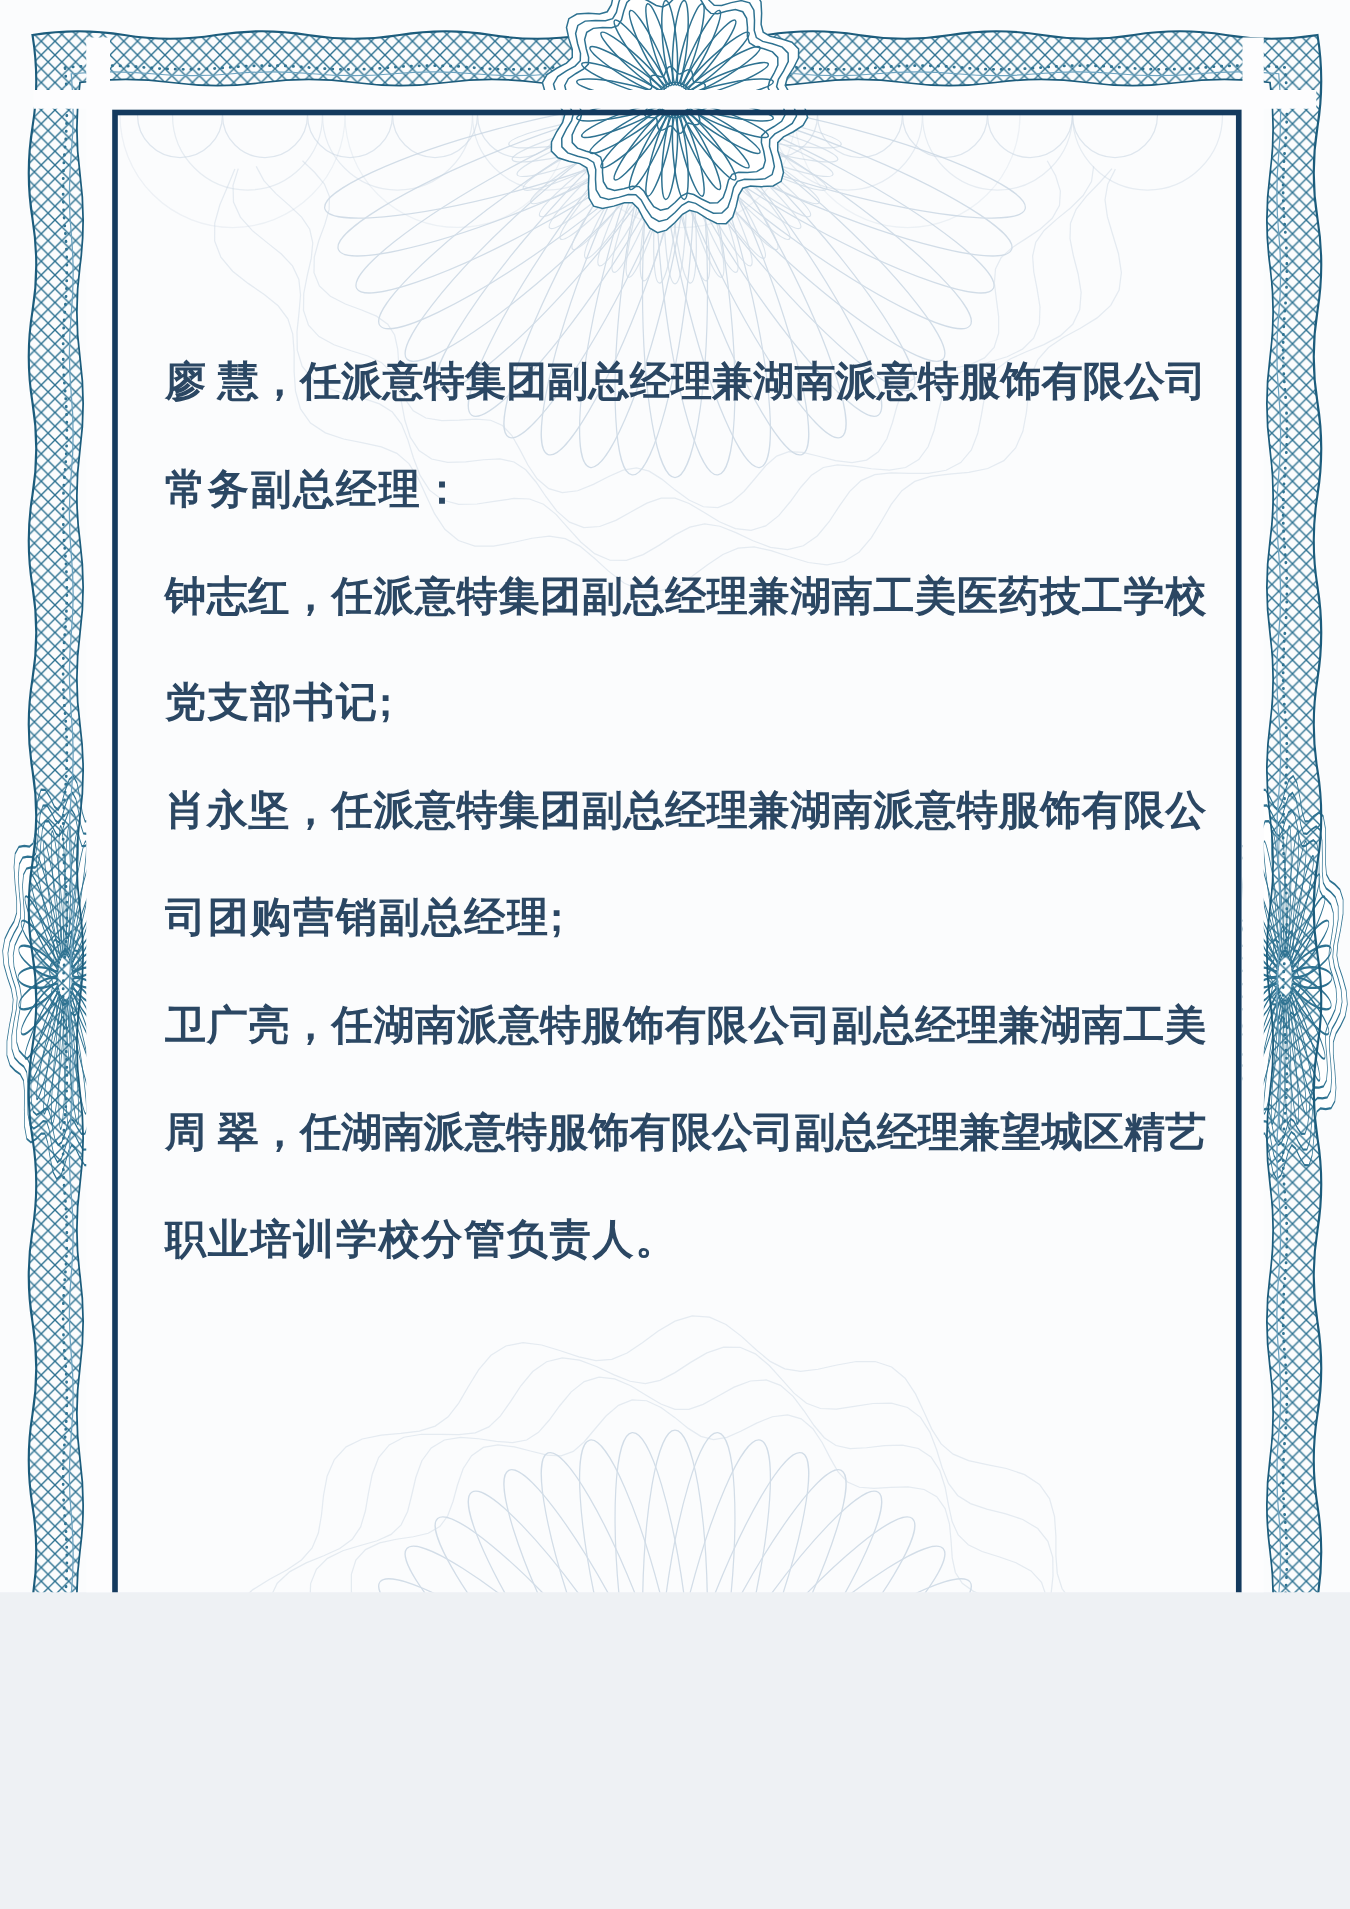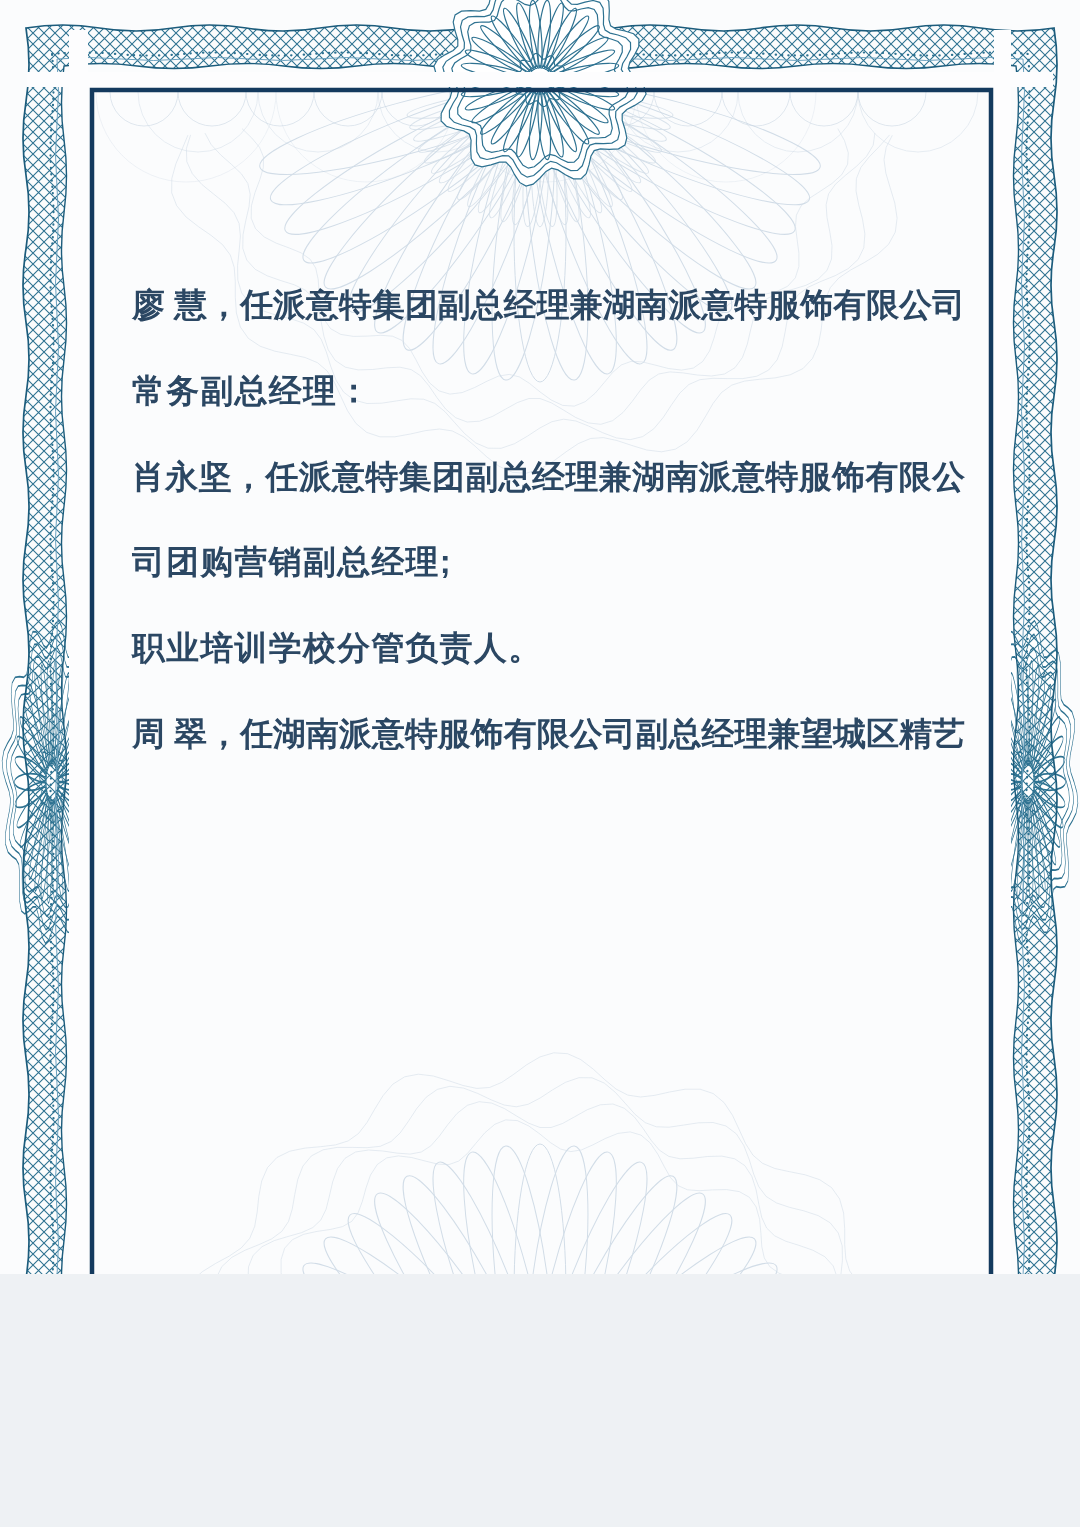--- a/index.html
+++ b/index.html
@@ -403,18 +403,21 @@
       <rect x="27" y="72" width="1026" height="15" fill="#fdfdfe"></rect>
       <rect x="27" y="1441" width="1026" height="14" fill="#fdfdfe"></rect>
       <rect x="69" y="30" width="19" height="1469" fill="#fdfdfe"></rect>
       <rect x="994" y="30" width="17" height="1469" fill="#fdfdfe"></rect>
       <rect x="92" y="90" width="899" height="1346" fill="none" stroke="#143a5e" stroke-width="4.5"></rect>
     </svg>
 
   <div class="textblock" style="color: rgb(43, 71, 99);">
     <div class="line"><span class="pname">廖 慧，</span><span>任派意特集团副总经理兼湖南派意特服饰有限公司</span></div>
     <div class="line short"><span class="pname"></span><span>常务副总经理：</span></div>
+    <div class="line"><span class="pname">钟志红，</span><span>任派意特集团副总经理兼湖南工美医药技工学校</span></div>
+    <div class="line short"><span class="pname"></span><span>党支部书记;</span></div>
     <div class="line"><span class="pname">肖永坚，</span><span>任派意特集团副总经理兼湖南派意特服饰有限公</span></div>
     <div class="line short"><span class="pname"></span><span>司团购营销副总经理;</span></div>
+    <div class="line"><span class="pname">卫广亮，</span><span>任湖南派意特服饰有限公司副总经理兼湖南工美</span></div>
+    <div class="line"><span class="pname">周 翠，</span><span>任湖南派意特服饰有限公司副总经理兼望城区精艺</span></div>
     <div class="line short"><span class="pname"></span><span>职业培训学校分管负责人。</span></div>
-    <div class="line"><span class="pname">周 翠，</span><span>任湖南派意特服饰有限公司副总经理兼望城区精艺</span></div>
   </div>
 </div>
 
 </body></html>

